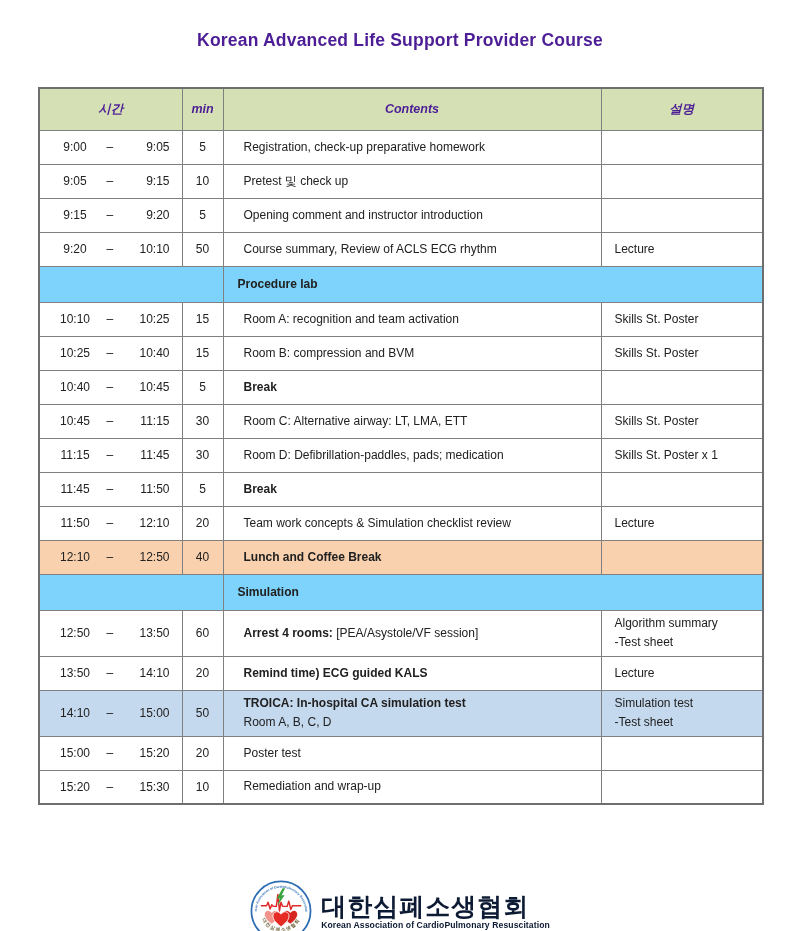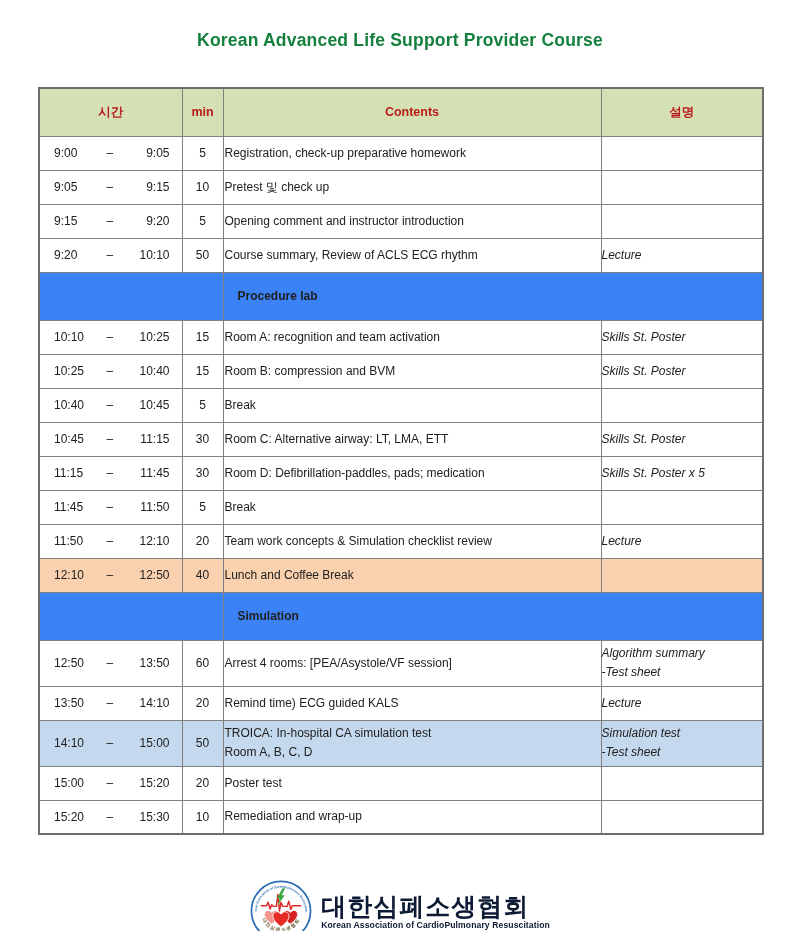--- a/index.html
+++ b/index.html
@@ -9,21 +9,21 @@
     font-family:"Liberation Sans", sans-serif;
     color:#212121;
   }
   .page { width:800px; height:931px; position:relative; }
 
   .page-title {
     margin-top:30px;
     text-align:center;
     font-size:17.5px;
     font-weight:bold;
-    color:#15803d;
+    color:#4c1d95;
     letter-spacing:0.2px;
   }
 
   table.schedule {
     border-collapse:collapse;
     table-layout:fixed;
     width:724px;
     margin:36px 0 0 38px;
     border:2px solid #6e6e6e;
     font-size:12px;
@@ -32,48 +32,49 @@
   .schedule col.c-min  { width:41px; }
   .schedule col.c-cont { width:378px; }
   .schedule col.c-desc { width:162px; }
 
   .schedule th, .schedule td {
     border:1px solid #808080;
     vertical-align:middle;
   }
   .schedule th {
     background:#d5e1b5;
-    height:48px;
+    height:42px;
     font-size:12.5px;
     font-weight:bold;
     text-align:center;
-    color:#b91c1c;
+    color:#4c1d95;
+    font-style:italic;
   }
 
   .entry-row td { height:34px; }
   .entry-row.tall td { height:46px; }
-  .section-row td { height:48px; background:#3b82f6; }
+  .section-row td { height:36px; background:#7dd3fc; }
 
   .bg-orange td { background:#f9d1ae; }
   .bg-blue td   { background:#c5d9ee; }
 
   .time-cell .t-wrap {
     display:flex; align-items:center;
     padding:0 12px 0 14px;
   }
-  .t-start { width:42px; text-align:left; }
+  .t-start { width:42px; text-align:center; }
   .t-dash  { flex:1; text-align:center; }
   .t-end   { width:46px; text-align:right; }
 
   .min-cell { text-align:center; }
 
-  .content-cell { padding-left:1px; line-height:19px; }
-  .desc-cell    { line-height:19px;font-style:italic; }
+  .content-cell { padding-left:20px; line-height:19px; }
+  .desc-cell    { padding-left:13px; line-height:19px; }
   .section-label{ padding-left:14px; font-weight:bold; }
-  .seg-bold { font-weight:normal; }
+  .seg-bold { font-weight:bold; }
 
   .logo {
     position:absolute;
     left:0; right:0;
     top:850px;
     display:flex;
     justify-content:center;
     align-items:center;
     gap:9px;
   }
@@ -246,21 +247,21 @@
               <span class="t-start">11:15</span>
               <span class="t-dash">–</span>
               <span class="t-end">11:45</span>
             </div>
           </td>
           <td class="min-cell">30</td>
           <td class="content-cell">
             <div><span>Room D: Defibrillation-paddles, pads; medication</span></div>
           </td>
           <td class="desc-cell">
-            <div>Skills St. Poster x 5</div>
+            <div>Skills St. Poster x 1</div>
           </td>
         </tr>
         <tr class="entry-row">
           <td class="time-cell">
             <div class="t-wrap">
               <span class="t-start">11:45</span>
               <span class="t-dash">–</span>
               <span class="t-end">11:50</span>
             </div>
           </td>

